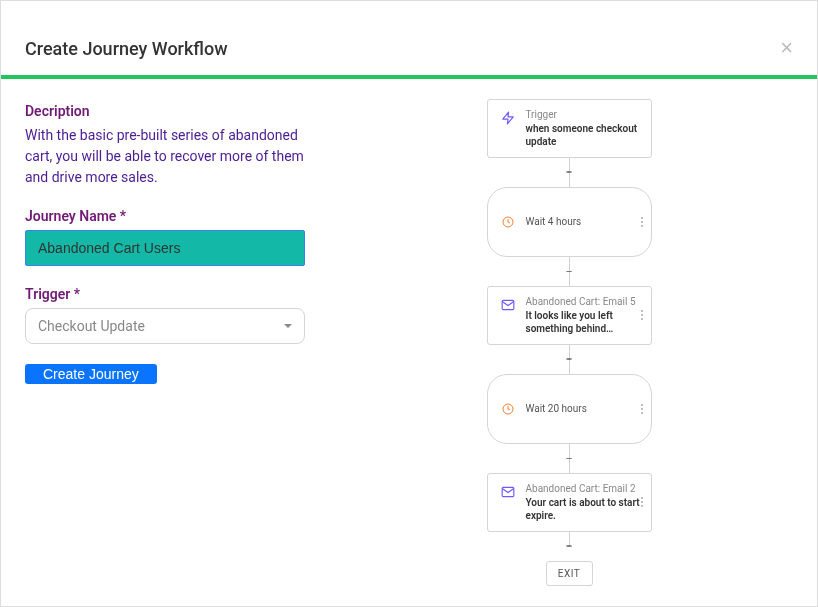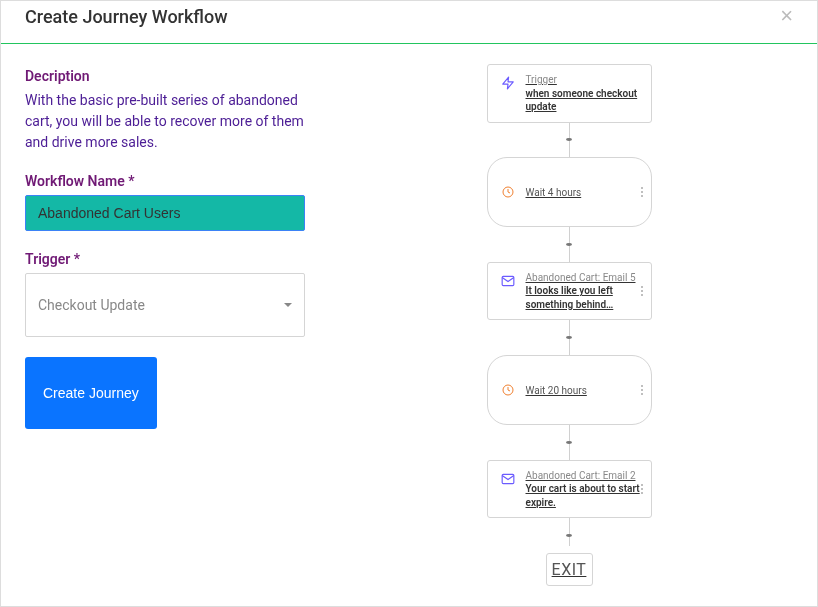--- a/index.html
+++ b/index.html
@@ -14,22 +14,22 @@
     }
     .modal {
       width: 818px;
       height: 607px;
       border: 1px solid #ddd;
       position: relative;
       display: flex;
       flex-direction: column;
     }
     .modal-header {
-      padding: 4px 24px 16px 24px;
-      border-bottom: 1px solid #22c55e;
+      padding: 36px 24px 16px 24px;
+      border-bottom: 4px solid #22c55e;
       display: flex;
       justify-content: space-between;
       align-items: flex-end;
     }
     .modal-title {
       font-size: 18px;
       font-weight: 500;
       color: #333;
     }
     .close-btn {
@@ -71,54 +71,53 @@
       padding: 9px 12px;
       font-size: 14px;
       border: 1px solid #3b82f6;
       background: #14b8a6;
       border-radius: 2px;
       outline: none;
       color: #333;
     }
     .dropdown {
       width: 280px;
-      padding: 23px 12px;
+      padding: 9px 12px;
       font-size: 14px;
       border: 1px solid #d5d5d5;
       background: #fff;
-      border-radius: 2px;
+      border-radius: 8px;
       color: #888;
       position: relative;
       cursor: pointer;
       display: flex;
       justify-content: space-between;
       align-items: center;
     }
     .dropdown-caret {
       width: 0;
       height: 0;
       border-left: 4px solid transparent;
       border-right: 4px solid transparent;
       border-top: 4px solid #888;
     }
     .primary-button {
       background: #0a74ff;
       color: #fff;
       border: none;
-      padding: 28px 18px;
+      padding: 2px 18px;
       font-size: 14px;
       border-radius: 3px;
       cursor: pointer;
       font-weight: 500;
     }
     .right-panel {
       flex: 1;
       position: relative;
       padding: 20px 40px 20px 20px;
-      text-decoration: underline;
     }
     .flow-container {
       position: relative;
       width: 100%;
       height: 100%;
       display: flex;
       flex-direction: column;
       align-items: center;
     }
     .flow-line {
@@ -198,21 +197,21 @@
       width: 2px;
       height: 2px;
       background: #aaa;
       border-radius: 50%;
     }
     .exit-node {
       width: 47px;
       padding: 6px 0;
       border-radius: 3px;
       text-align: center;
-      font-size: 16px;
+      font-size: 10px;
       color: #555;
       letter-spacing: 0.5px;
     }
     .flow-space-lg {
       height: 12px;
     }
   </style>
 </head>
 <body>
 
@@ -225,21 +224,21 @@
   </div>
   <div class="modal-body">
 
     <div class="left-panel">
       <div class="form-group">
         <div class="field-label">Decription</div>
         <div class="description-text">With the basic pre-built series of abandoned cart, you will be able to recover more of them and drive more sales.</div>
       </div>
 
       <div class="form-group">
-        <label class="field-label">Workflow Name *</label>
+        <label class="field-label">Journey Name *</label>
         <input type="text" class="text-input" value="Abandoned Cart Users" style="">
       </div>
 
       <div class="form-group">
         <label class="field-label">Trigger *</label>
         <div class="dropdown">
           <span>Checkout Update</span>
           <span class="dropdown-caret"></span>
         </div>
       </div>

